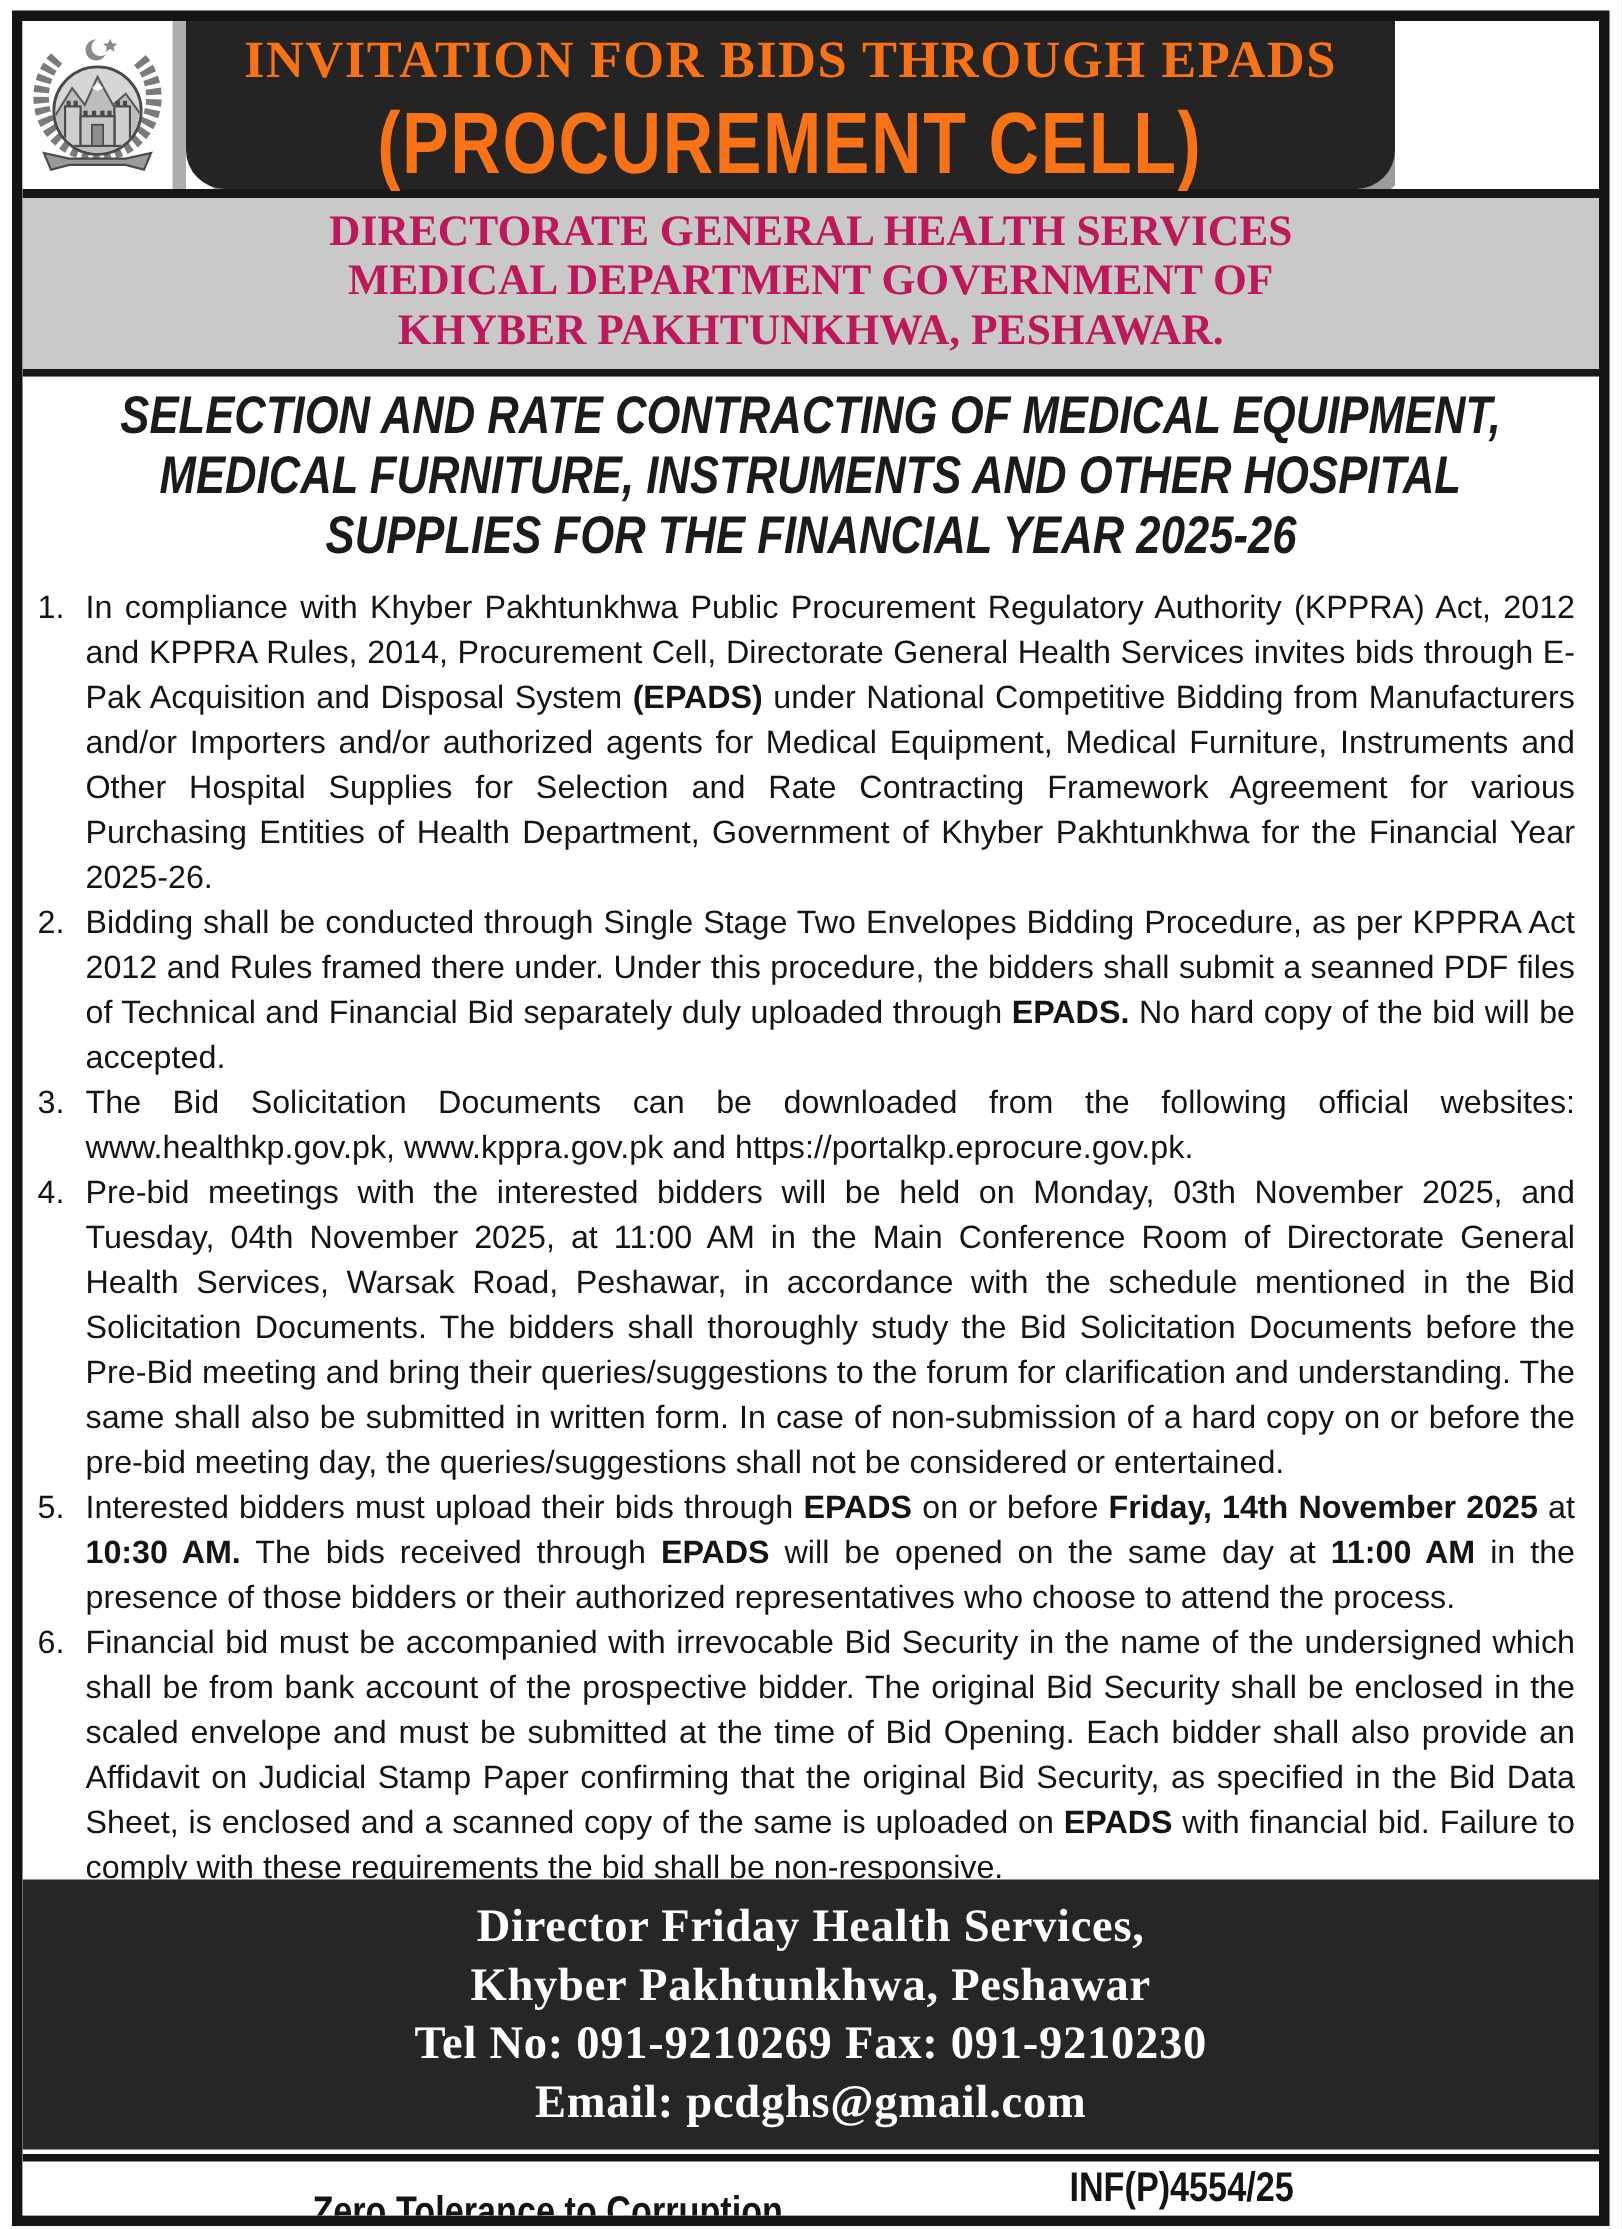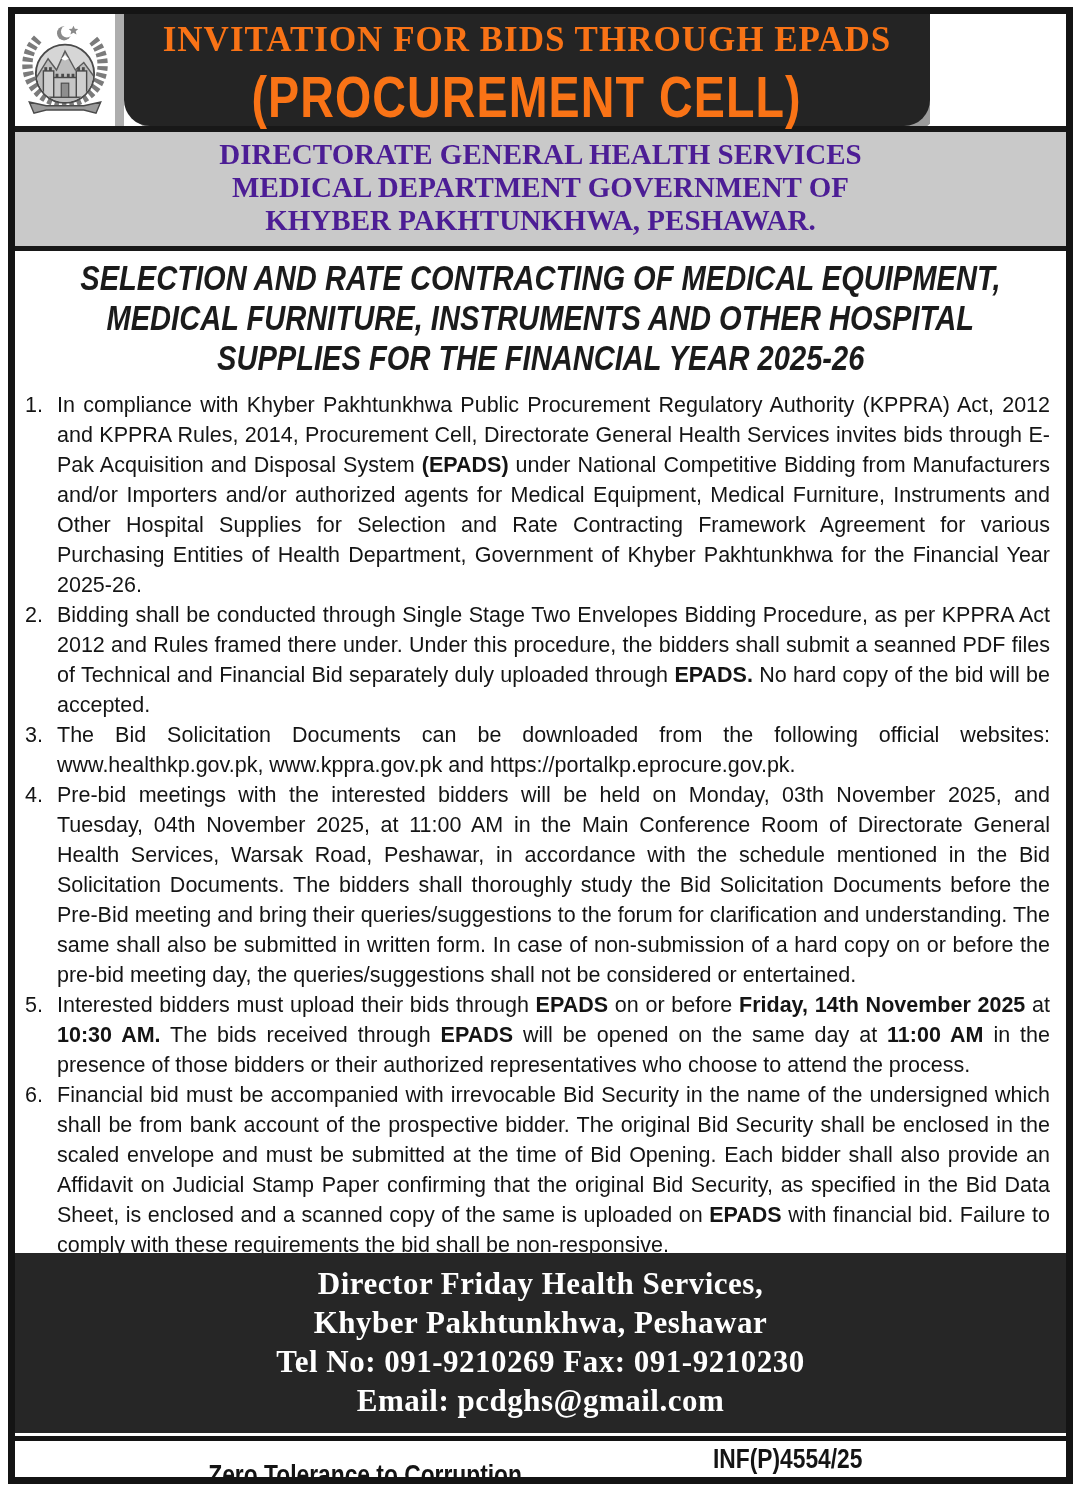--- a/index.html
+++ b/index.html
@@ -27,21 +27,21 @@
   .band-line2{margin-top:2px;}
   .band-line2 .stretch{
     display:inline-block;font-family:"Liberation Sans",sans-serif;font-weight:bold;
     font-size:44px;letter-spacing:1px;transform:scale(1.06,1.32);transform-origin:center top;
   }
   .band-filler{flex:1;background:#ffffff;}
   
   .subheader{
     flex:none;background:#c9c9c9;border-top:6px solid #181818;border-bottom:5px solid #181818;
     text-align:center;padding:6px 0 9px;
-    font-family:"Liberation Serif",serif;font-weight:bold;font-size:29px;line-height:33px;color:#4c1d95;
+    font-family:"Liberation Serif",serif;font-weight:bold;font-size:29px;line-height:33px;color:#be185d;
   }
   
   .notice-title{flex:none;text-align:center;padding:9px 0 5px;}
   .notice-title .line{line-height:35px;font-style:italic;}
   .notice-title .stretch{
     display:inline-block;font-weight:bold;font-size:30px;color:#1b1b1b;
     transform:scale(0.97,1.18);transform-origin:center center;letter-spacing:0px;white-space:nowrap;
   }
   
   .items{flex:1;padding:5px 16px 0 10px;font-size:21.5px;line-height:30px;overflow:hidden;}

